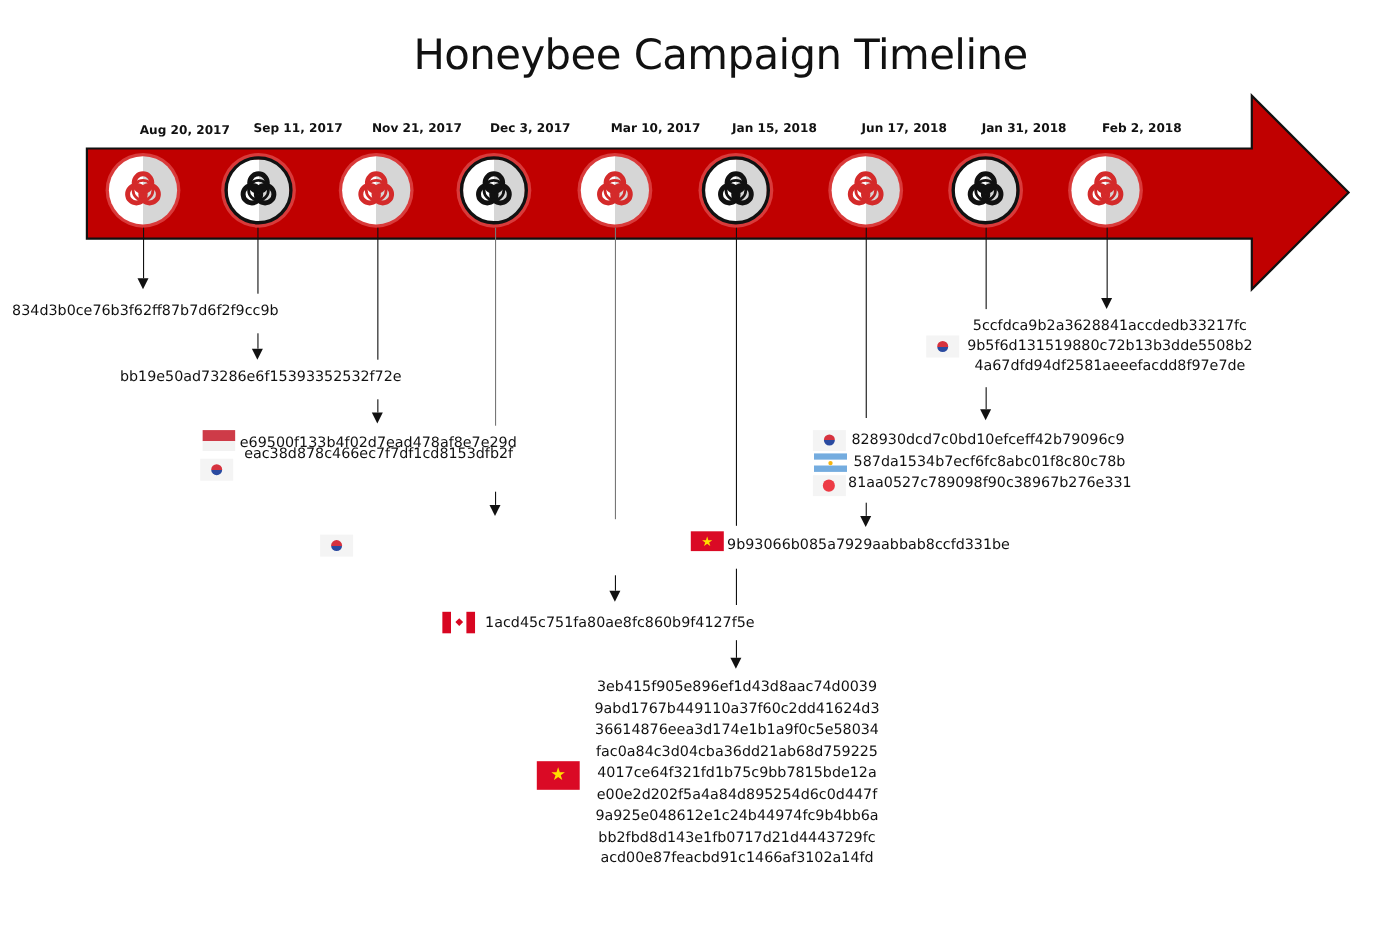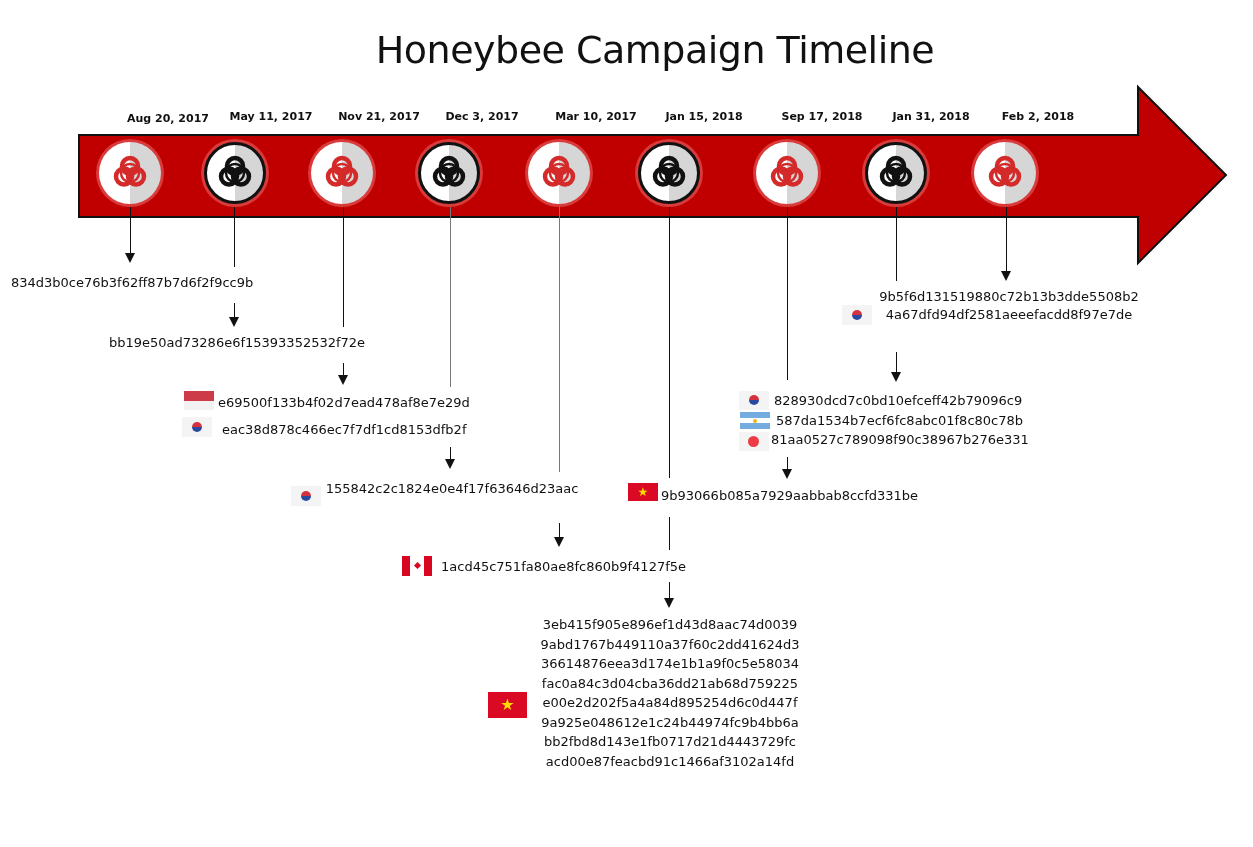--- a/index.html
+++ b/index.html
@@ -39,26 +39,26 @@
         <circle cx="-12" cy="7" r="16" fill="none" stroke="currentColor" stroke-width="9"></circle>
         <circle cx="12" cy="7" r="16" fill="none" stroke="currentColor" stroke-width="9"></circle>
         <circle cx="0" cy="0" r="18" fill="none" stroke="currentColor" stroke-width="5"></circle>
         <circle cx="0" cy="0" r="5" fill="currentColor"></circle>
       </g>
     </symbol>
   </defs>
 </svg>
 
 <div class="date" style="left:135px;top:112px">Aug 20, 2017</div>
-<div class="date" style="left:238px">May 11, 2017</div>
+<div class="date" style="left:238px">Sep 11, 2017</div>
 <div class="date" style="left:346px">Nov 21, 2017</div>
 <div class="date" style="left:449px">Dec 3, 2017</div>
 <div class="date" style="left:563px">Mar 10, 2017</div>
 <div class="date" style="left:671px">Jan 15, 2018</div>
-<div class="date" style="left:789px">Sep 17, 2018</div>
+<div class="date" style="left:789px">Jun 17, 2018</div>
 <div class="date" style="left:898px">Jan 31, 2018</div>
 <div class="date" style="left:1005px">Feb 2, 2018</div>
 
 <div class="node red" style="left:130px">
     <div class="inner">
       <svg width="50" height="50" style="color:#d42a2a">
         <use href="#bio"></use>
       </svg>
     </div>
   </div>
@@ -159,27 +159,26 @@
 <div class="hash" style="left:109px;top:334px">bb19e50ad73286e6f15393352532f72e</div>
 
 <div class="flag" style="left:184px;top:391px;height:19px">
   <div style="height:50%;background:#ce3b48"></div>
     <div style="height:50%;background:#f2f2f2"></div>
 </div>
 <div class="hash" style="left:218px;top:394px">e69500f133b4f02d7ead478af8e7e29d</div>
 <div class="flag" style="left:182px;top:417px;height:20px;background:#f4f4f4">
   <div style="position:absolute;left:10px;top:5px;width:10px;height:10px;border-radius:50%;background:linear-gradient(#d6323e 50%,#2a4aa0 50%)"></div>
 </div>
-<div class="hash" style="left:222px;top:421px">eac38d878c466ec7f7df1cd8153dfb2f</div>
+<div class="hash" style="left:222px;top:404px">eac38d878c466ec7f7df1cd8153dfb2f</div>
 
 <div class="flag" style="left:291px;top:486px;height:20px;background:#f4f4f4">
   <div style="position:absolute;left:10px;top:5px;width:10px;height:10px;border-radius:50%;background:linear-gradient(#d6323e 50%,#2a4aa0 50%)"></div>
 </div>
 <div class="hash center" style="left:323px;top:480px;width:258px">
-  <div>155842c2c1824e0e4f17f63646d23aac</div>
 </div>
 
 <div class="flag" style="left:402px;top:556px;height:20px;background:#fff">
   <div style="position:absolute;left:0;top:0;width:8px;height:100%;background:#d80621"></div>
   <div style="position:absolute;right:0;top:0;width:8px;height:100%;background:#d80621"></div>
   <div style="position:absolute;left:13px;top:7px;width:5px;height:5px;background:#d80621;transform:rotate(45deg)"></div>
 </div>
 <div class="hash" style="left:441px;top:558px">1acd45c751fa80ae8fc860b9f4127f5e</div>
 
 <div class="flag" style="left:628px;top:483px;height:18px;background:#da0a25">
@@ -188,20 +187,21 @@
 <div class="hash" style="left:661px;top:487px">9b93066b085a7929aabbab8ccfd331be</div>
 
 <div class="flag" style="left:488px;top:692px;width:39px;height:26px;background:#da0a25">
   <div style="position:absolute;left:0;width:100%;top:0;text-align:center;color:#ffde00;font-size:16px;line-height:26px">★</div>
 </div>
 <div class="hash center" style="left:534px;top:615px;width:272px;line-height:19.5px">
   <div>3eb415f905e896ef1d43d8aac74d0039</div>
   <div>9abd1767b449110a37f60c2dd41624d3</div>
   <div>36614876eea3d174e1b1a9f0c5e58034</div>
   <div>fac0a84c3d04cba36dd21ab68d759225</div>
+  <div>4017ce64f321fd1b75c9bb7815bde12a</div>
   <div>e00e2d202f5a4a84d895254d6c0d447f</div>
   <div>9a925e048612e1c24b44974fc9b4bb6a</div>
   <div>bb2fbd8d143e1fb0717d21d4443729fc</div>
   <div>acd00e87feacbd91c1466af3102a14fd</div>
 </div>
 
 <div class="flag" style="left:739px;top:391px;height:19px;background:#f4f4f4">
   <div style="position:absolute;left:10px;top:4px;width:10px;height:10px;border-radius:50%;background:linear-gradient(#d6323e 50%,#2a4aa0 50%)"></div>
 </div>
 <div class="hash" style="left:774px;top:392px">828930dcd7c0bd10efceff42b79096c9</div>
@@ -215,15 +215,16 @@
 <div class="hash" style="left:776px;top:412px">587da1534b7ecf6fc8abc01f8c80c78b</div>
 <div class="flag" style="left:739px;top:432px;height:19px;background:#f4f4f4">
   <div style="position:absolute;left:9px;top:4px;width:11px;height:11px;border-radius:50%;background:#ed3b45"></div>
 </div>
 <div class="hash" style="left:771px;top:431px">81aa0527c789098f90c38967b276e331</div>
 
 <div class="flag" style="left:842px;top:305px;height:20px;background:#f4f4f4">
   <div style="position:absolute;left:10px;top:5px;width:10px;height:10px;border-radius:50%;background:linear-gradient(#d6323e 50%,#2a4aa0 50%)"></div>
 </div>
 <div class="hash center" style="left:877px;top:288px;width:264px">
+  <div>5ccfdca9b2a3628841accdedb33217fc</div>
   <div>9b5f6d131519880c72b13b3dde5508b2</div>
   <div>4a67dfd94df2581aeeefacdd8f97e7de</div>
 </div>
 
 </body></html>

